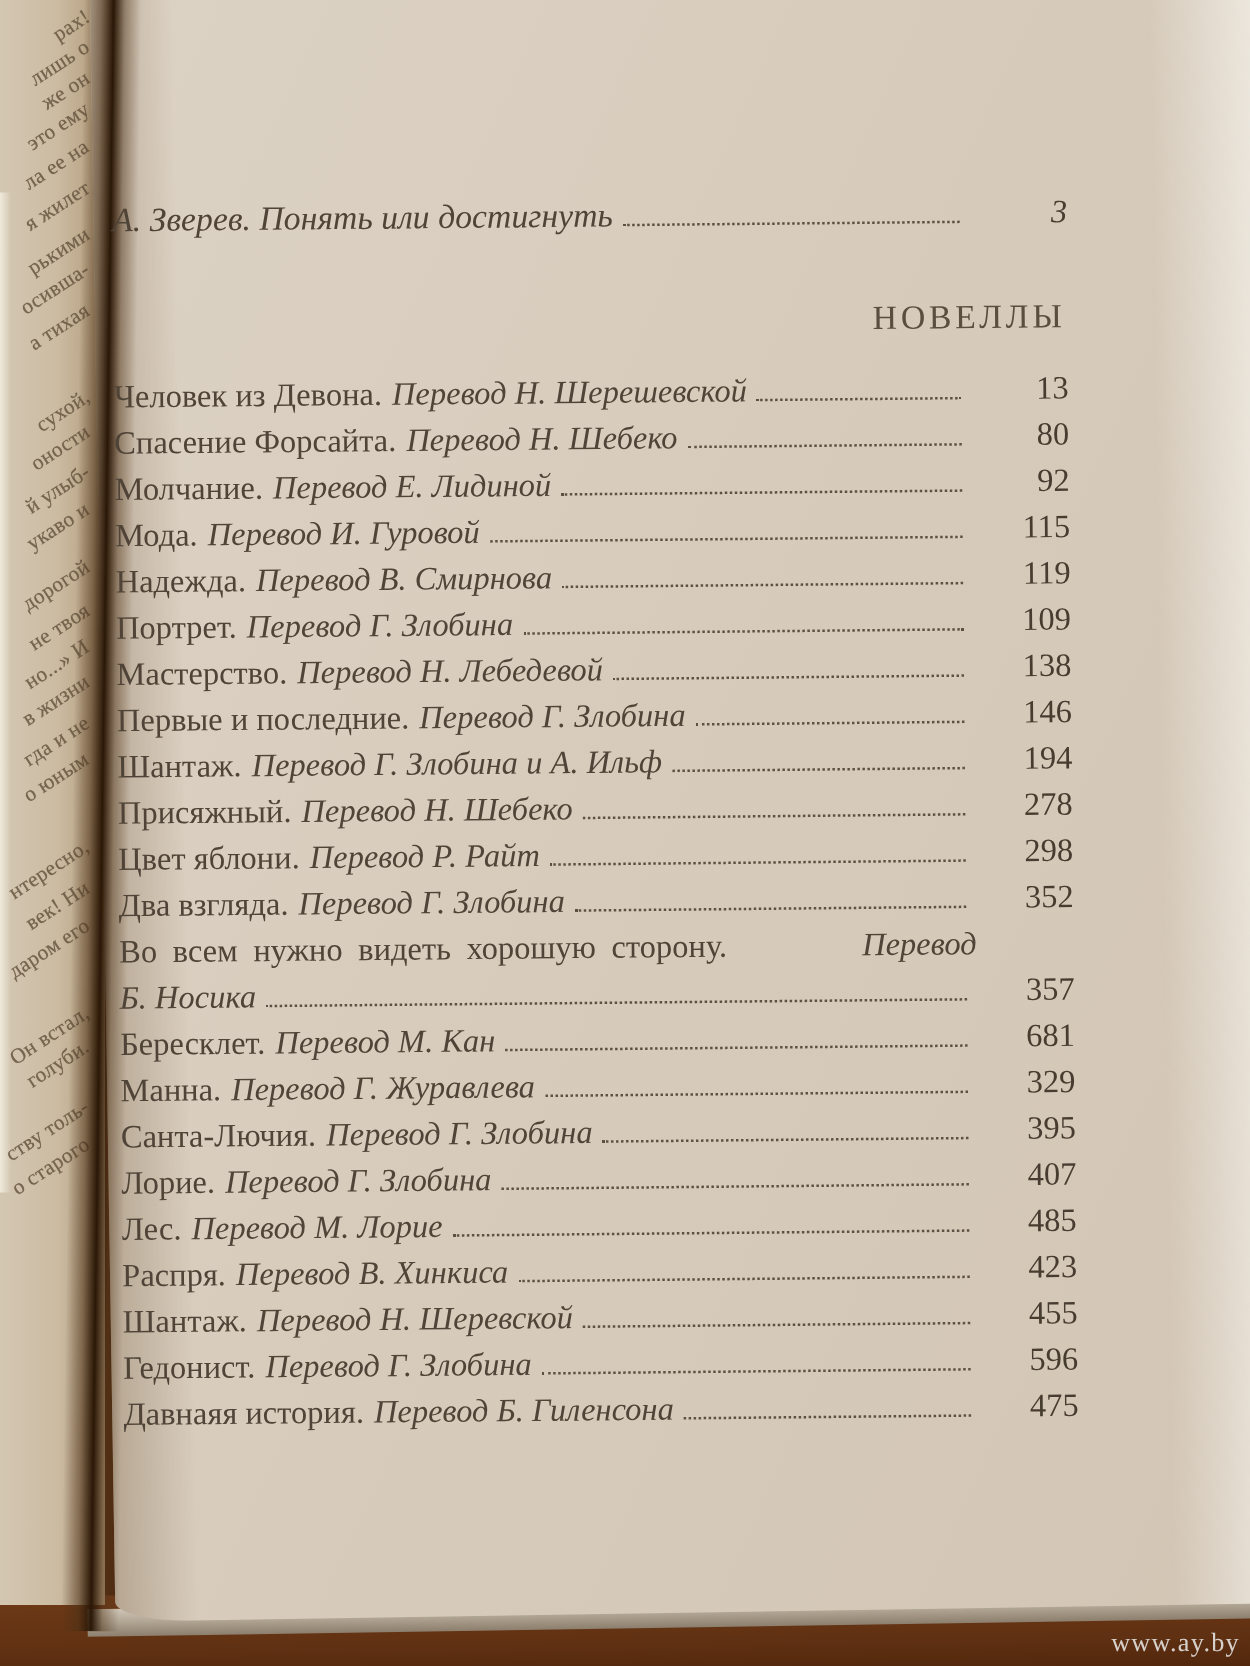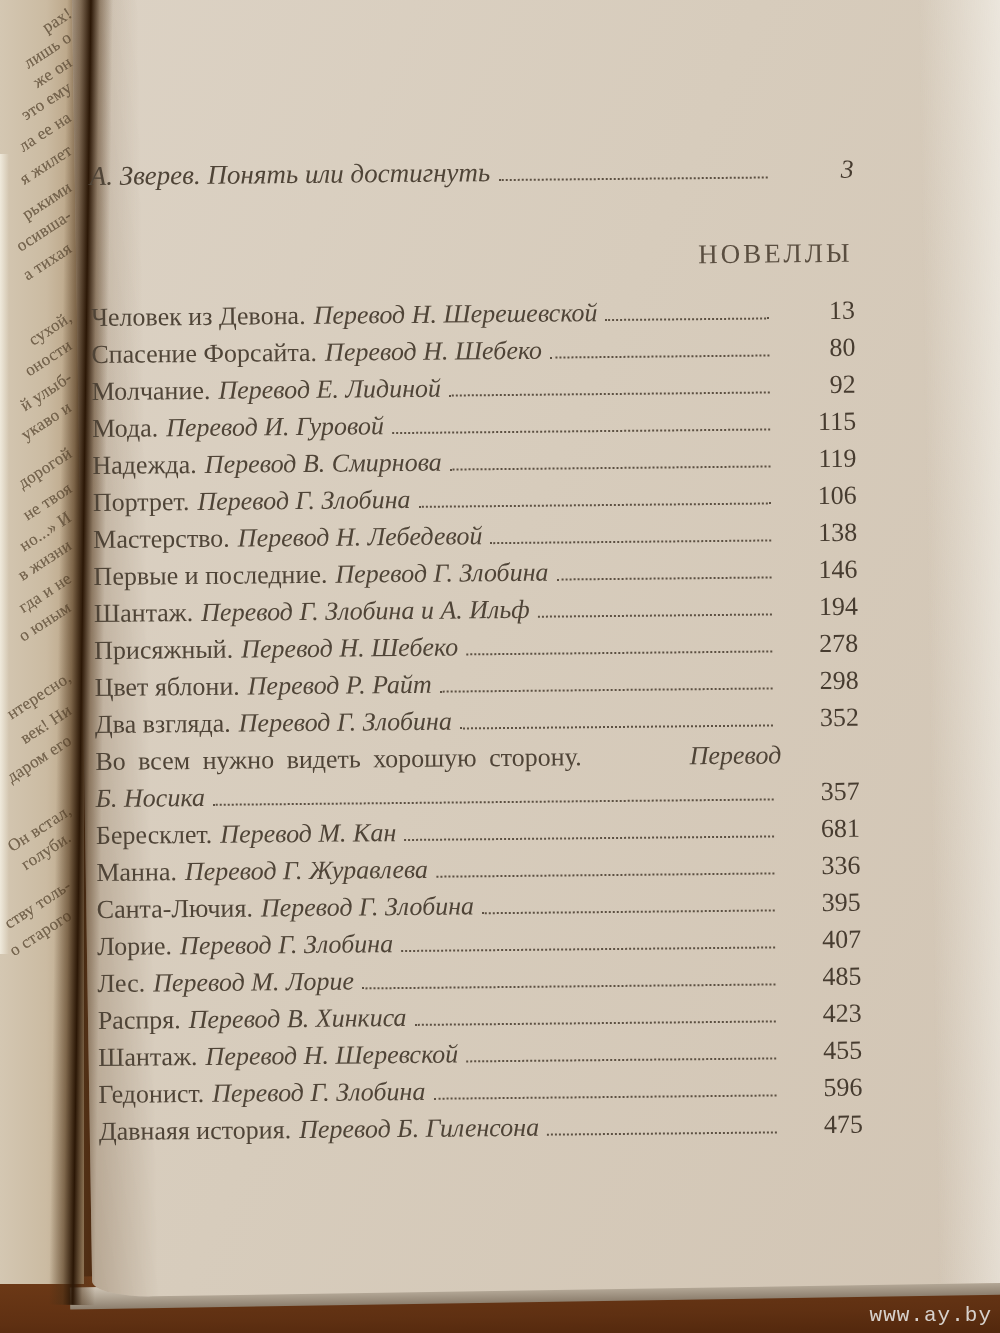--- a/index.html
+++ b/index.html
@@ -53,21 +53,21 @@
     font-size:27px;letter-spacing:3px;color:#5a4e40;}
   .toc-list{margin-top:14px;}
   .t-title{font-style:normal;white-space:nowrap;}
   .t-trans{font-style:italic;white-space:nowrap;margin-left:8px;}
   .dots{flex:1;min-width:24px;border-bottom:2px dotted #5d5143;margin:0 8px 8px 8px;}
   .pnum{width:78px;text-align:right;font-size:26px;color:#473c30;flex:none;}
   .jline{flex:1;display:flex;justify-content:space-between;align-items:baseline;}
   .jline .t-title{word-spacing:6px;}
 
   .watermark{position:absolute;right:8px;bottom:6px;z-index:10;
-    font-family:Liberation Mono, monospace;
+    font-family:Liberation Serif, serif;
     font-size:21px;letter-spacing:1px;color:rgba(226,224,220,.92);}
 </style>
 </head>
 <body>
 
 <div class="scene">
 
   <div class="table-bg"></div>
   <div class="edge-strip"></div>
 
@@ -143,21 +143,21 @@
         <div class="toc-row">
           <span class="t-title">Надежда.</span>
           <span class="t-trans">Перевод В. Смирнова</span>
           <span class="dots"></span>
           <span class="pnum">119</span>
         </div>
         <div class="toc-row">
           <span class="t-title">Портрет.</span>
           <span class="t-trans">Перевод Г. Злобина</span>
           <span class="dots"></span>
-          <span class="pnum">106</span>
+          <span class="pnum">109</span>
         </div>
         <div class="toc-row">
           <span class="t-title">Мастерство.</span>
           <span class="t-trans">Перевод Н. Лебедевой</span>
           <span class="dots"></span>
           <span class="pnum">138</span>
         </div>
         <div class="toc-row">
           <span class="t-title">Первые и последние.</span>
           <span class="t-trans">Перевод Г. Злобина</span>
@@ -203,21 +203,21 @@
         <div class="toc-row">
           <span class="t-title">Бересклет.</span>
           <span class="t-trans">Перевод М. Кан</span>
           <span class="dots"></span>
           <span class="pnum">681</span>
         </div>
         <div class="toc-row">
           <span class="t-title">Манна.</span>
           <span class="t-trans">Перевод Г. Журавлева</span>
           <span class="dots"></span>
-          <span class="pnum">336</span>
+          <span class="pnum">329</span>
         </div>
         <div class="toc-row">
           <span class="t-title">Санта-Лючия.</span>
           <span class="t-trans">Перевод Г. Злобина</span>
           <span class="dots"></span>
           <span class="pnum">395</span>
         </div>
         <div class="toc-row">
           <span class="t-title">Лорие.</span>
           <span class="t-trans">Перевод Г. Злобина</span>

